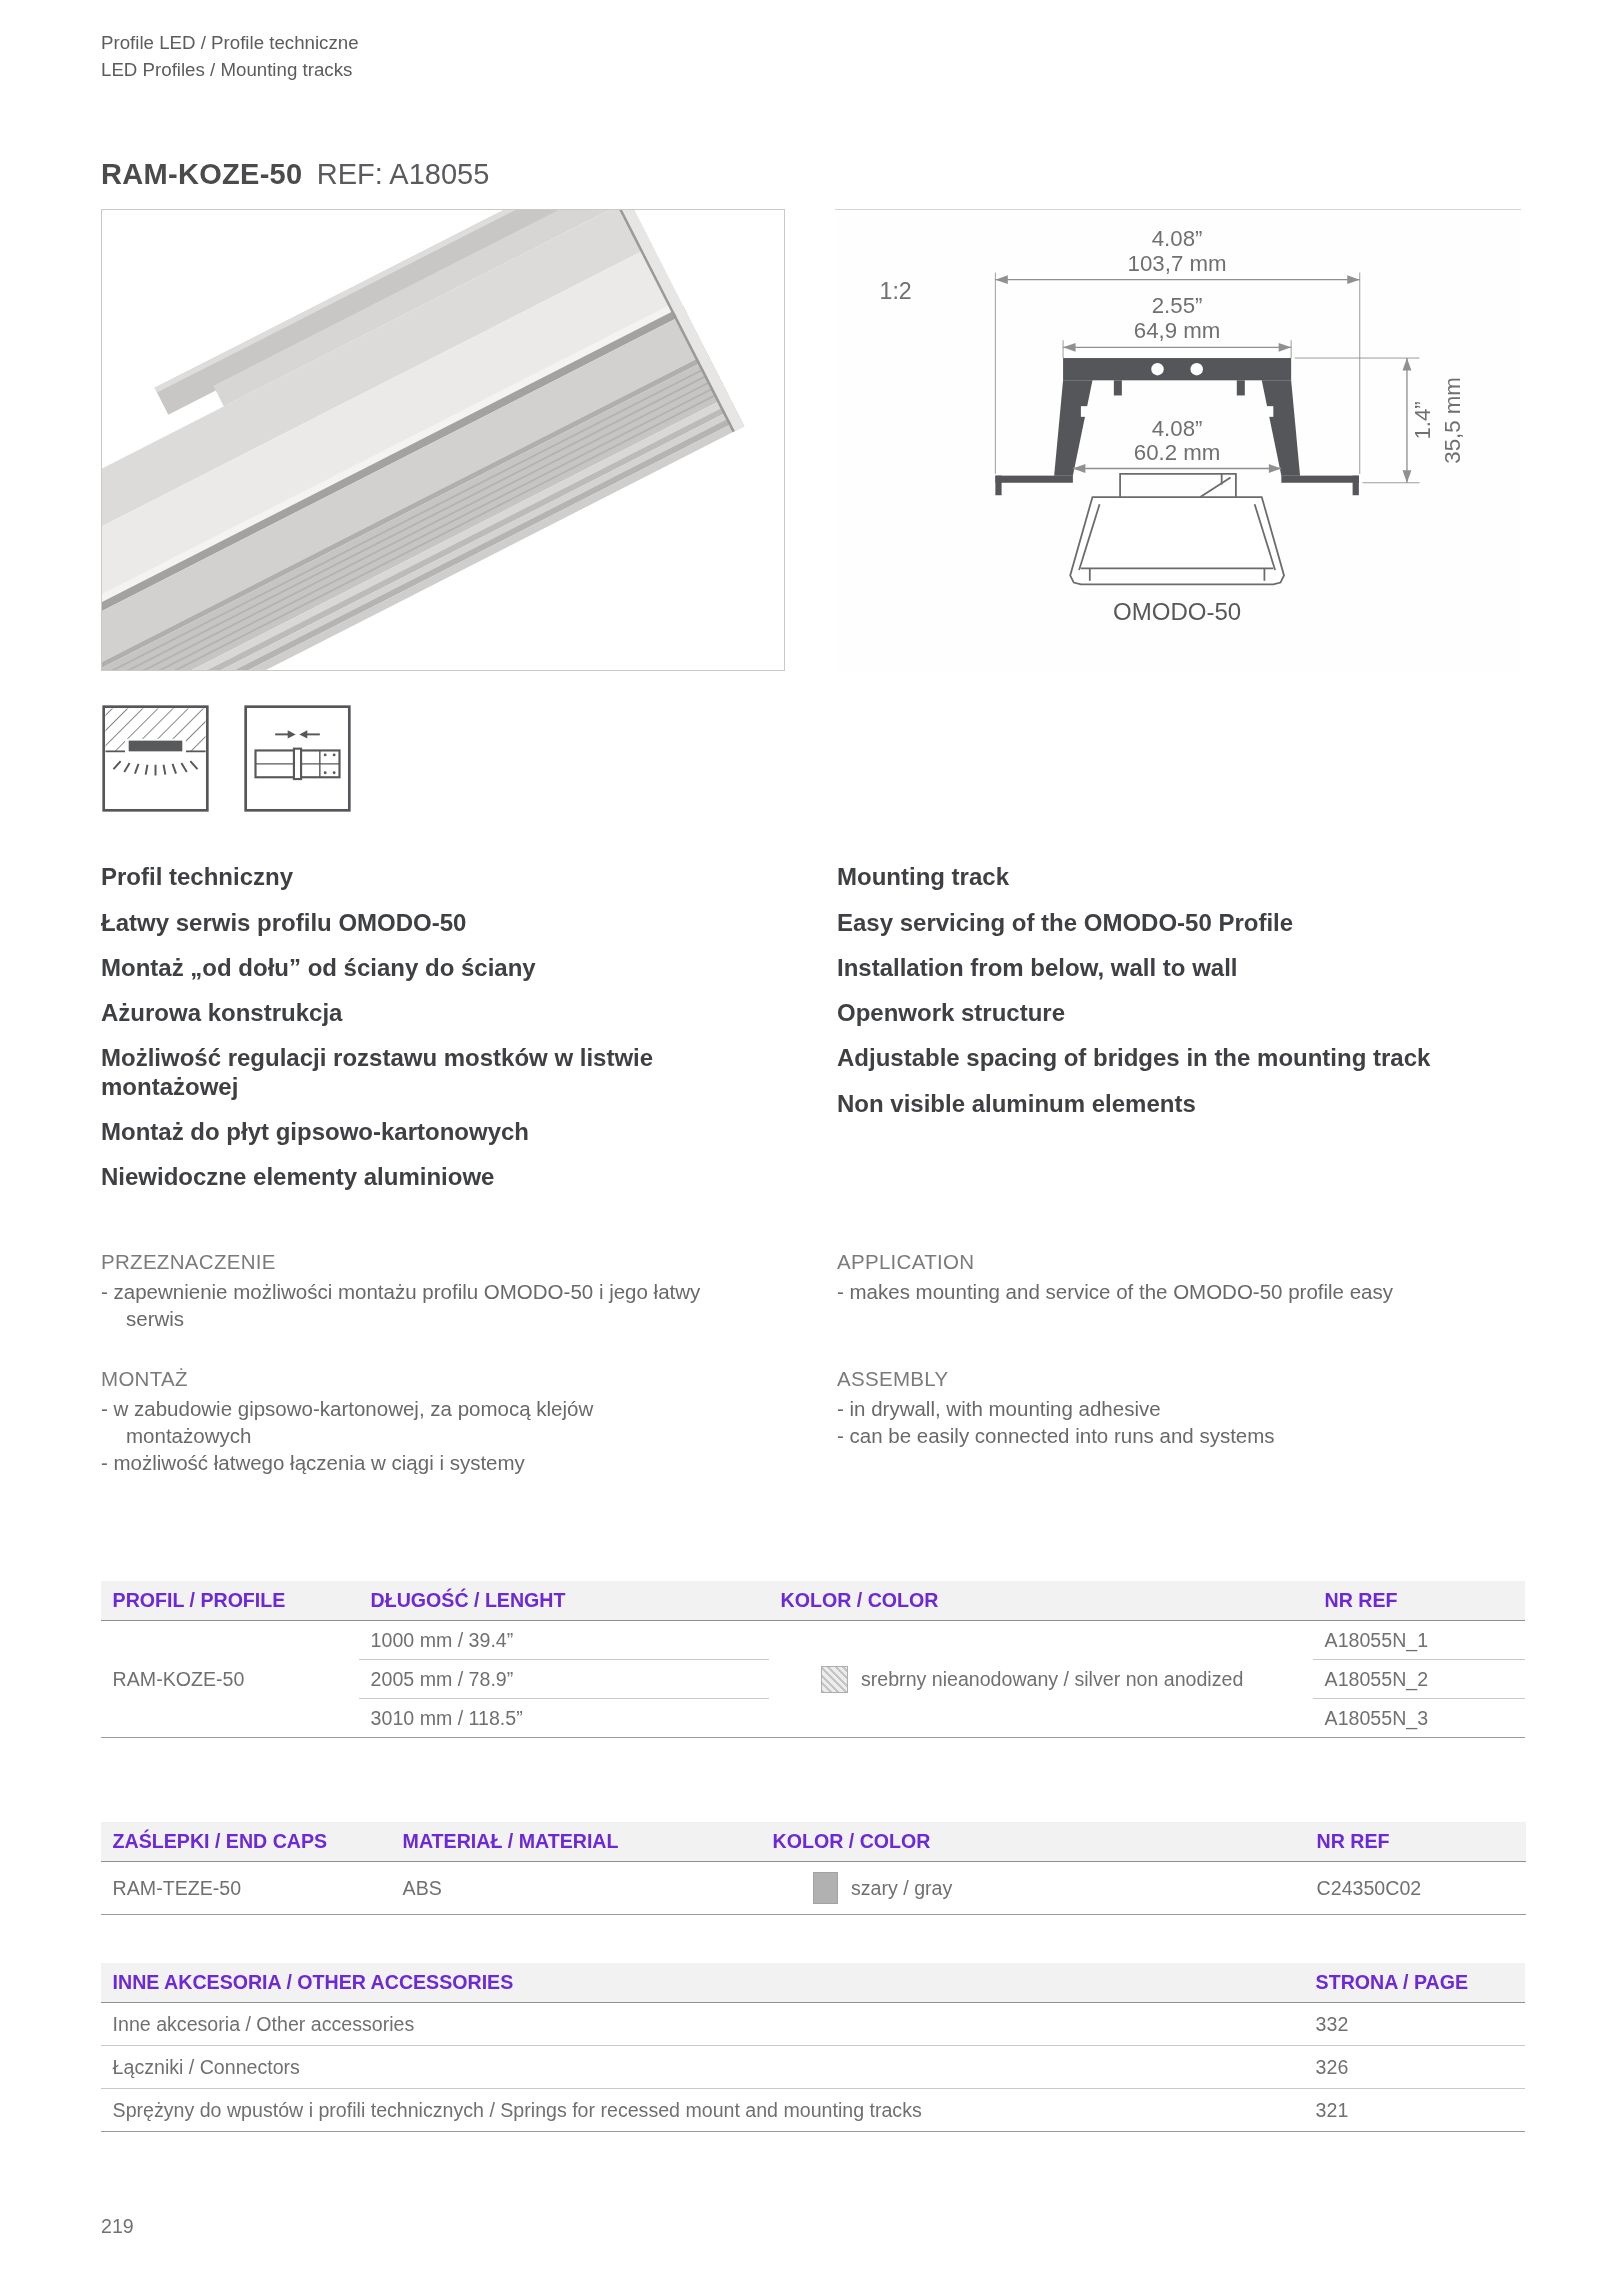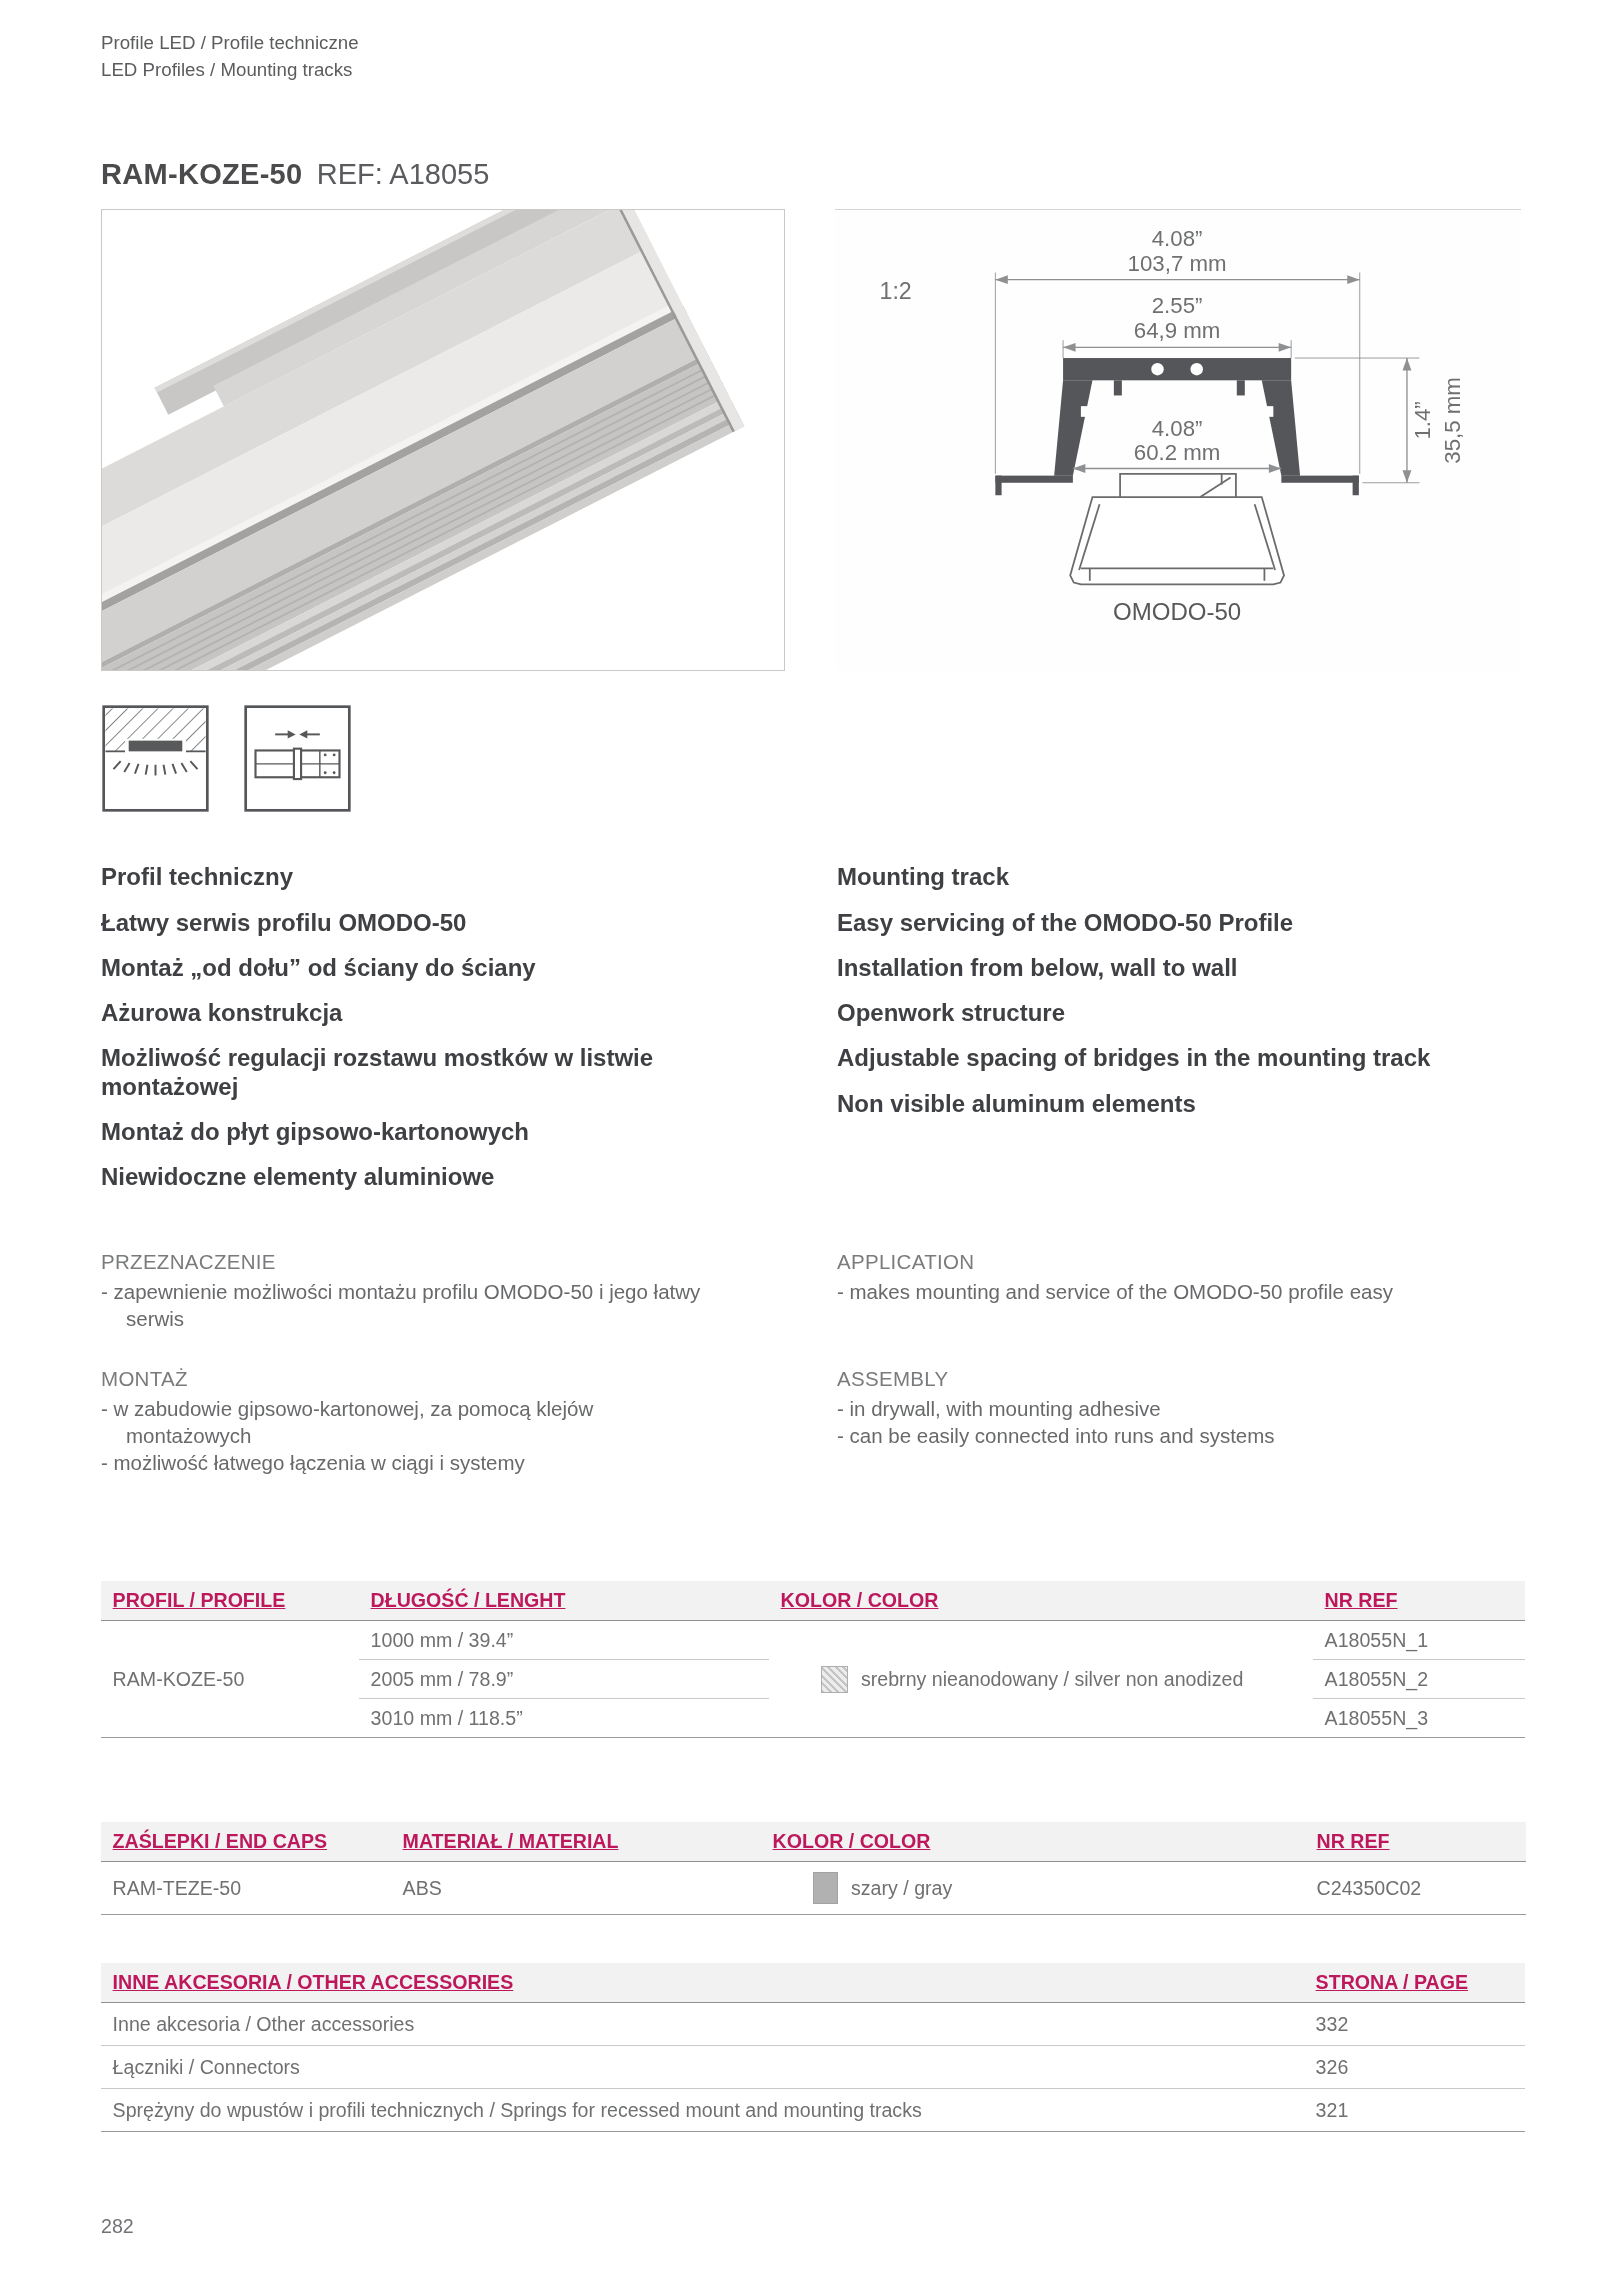--- a/index.html
+++ b/index.html
@@ -33,22 +33,22 @@
   .sub-col { width:686px; }
   .sub-col.left { padding-right:71px; margin-right:50px; }
   .sub-block { margin-bottom:30px; }
   .sub-block.first { min-height:87px; }
   .sub-heading { font-size:20.5px; font-weight:400; color:#7a7b7d; margin-bottom:4.5px; letter-spacing:0.3px; }
   .sub-list { font-size:20.5px; color:#68696b; line-height:1.32; }
   .sub-item { padding-left:25px; text-indent:-25px; }
 
   table.data-table { width:1424px; border-collapse:collapse; table-layout:fixed; }
   table.data-table th {
-    background:#f2f2f2; text-align:left; font-size:19.6px; color:#be185d;
-    padding:8px 0 8px 11.6px; border-bottom:1.8px solid #909090; font-weight:bold;text-decoration:underline;
+    background:#f2f2f2; text-align:left; font-size:19.6px; color:#6d28d9;
+    padding:8px 0 8px 11.6px; border-bottom:1.8px solid #909090; font-weight:bold;
   }
   table.data-table td { font-size:19.6px; color:#6f7072; padding:0 0 0 11.6px; vertical-align:middle; }
   .table-1 { margin-top:75px; }
   .table-2 { margin-top:84px; }
   .table-3 { margin-top:48px; }
   .table-1 td { height:39px; }
   .table-2 td { height:53px; }
   .table-3 td { height:43px; }
   td.sep { border-bottom:0.9px solid #c9c9c9; }
   td.last { border-bottom:0.9px solid #9a9a9a; }
@@ -368,14 +368,14 @@
       </tr>
       <tr>
         <td class="last">Sprężyny do wpustów i profili technicznych / Springs for recessed mount and mounting tracks</td>
         <td class="last">321</td>
       </tr>
     </tbody>
   </table>
 
 </div>
 
-<div class="page-footer">282</div>
+<div class="page-footer">219</div>
 
 
 </body></html>

